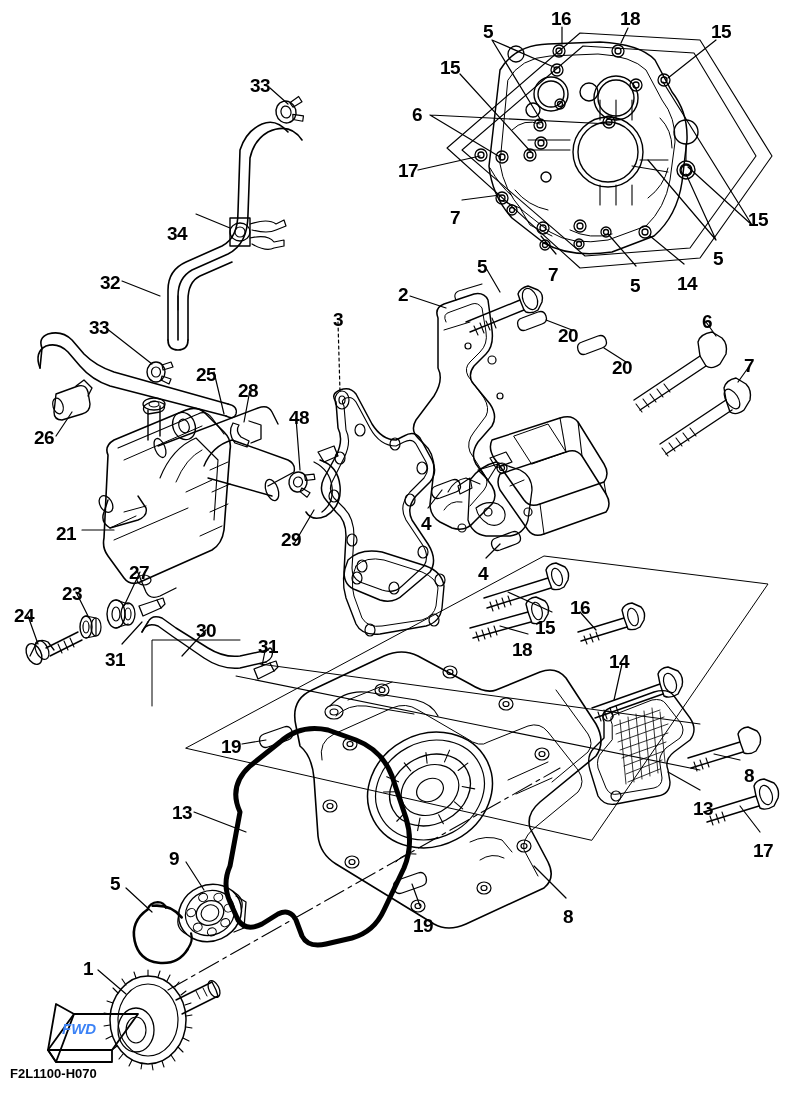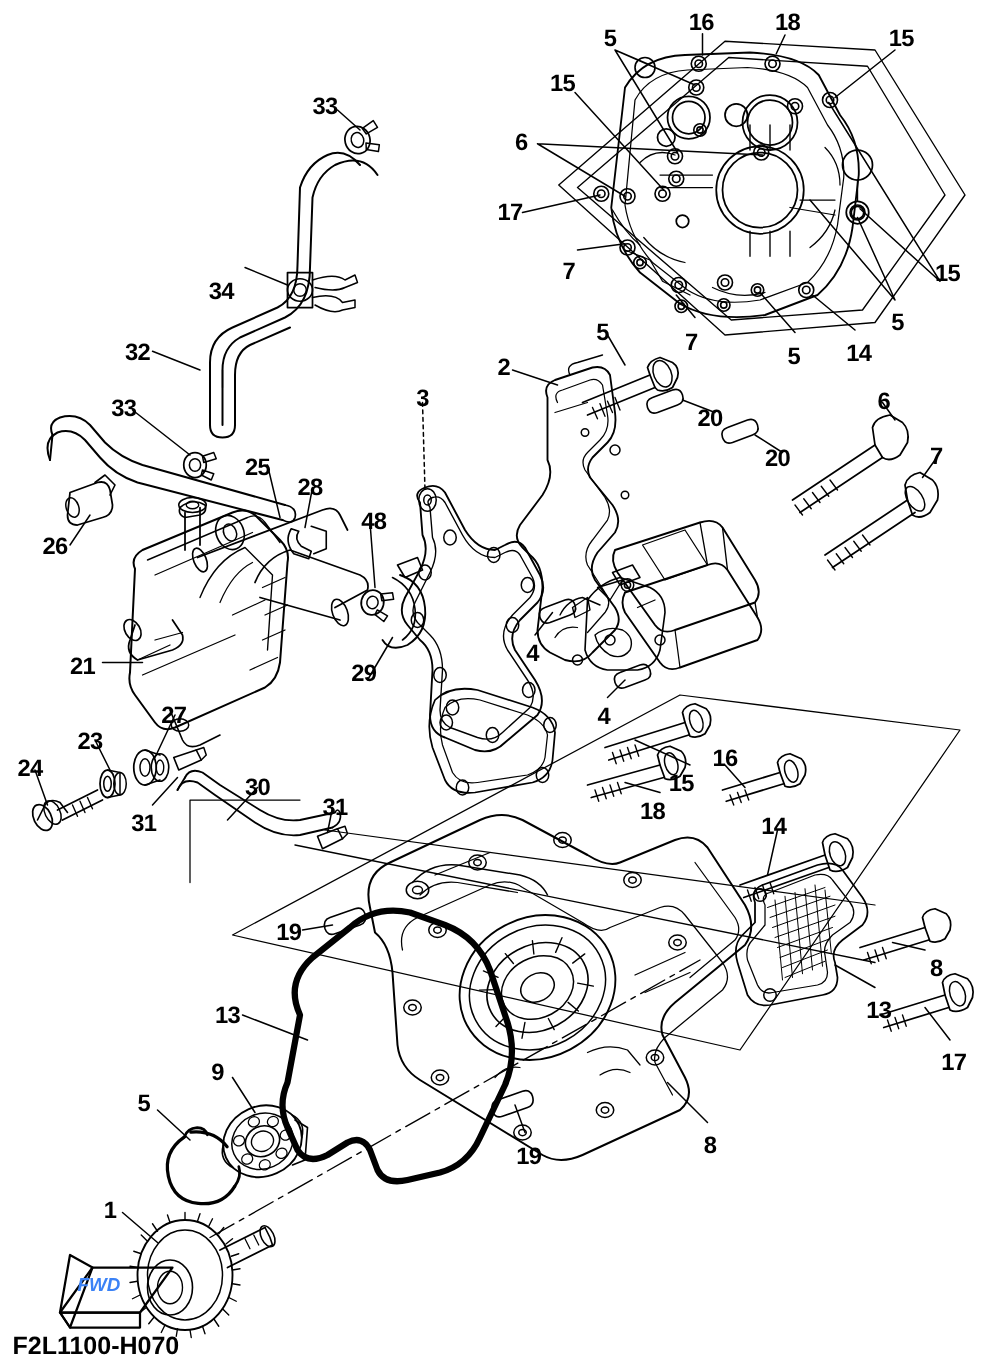--- a/index.html
+++ b/index.html
@@ -30,21 +30,21 @@
     color: #000000;
     line-height: 1;
     white-space: nowrap;
     letter-spacing: -0.5px;
   }
   #diagram-code {
     position: absolute;
     left: 10px;
     top: 1066px;
     font-family: "Liberation Sans", sans-serif;
-    font-size: 20px;
+    font-size: 13px;
     font-weight: 700;
     color: #000000;
     letter-spacing: 0px;
     white-space: nowrap;
   }
   #fwd-label {
     position: absolute;
     left: 62px;
     top: 1020px;
     font-family: "Liberation Sans", sans-serif;

